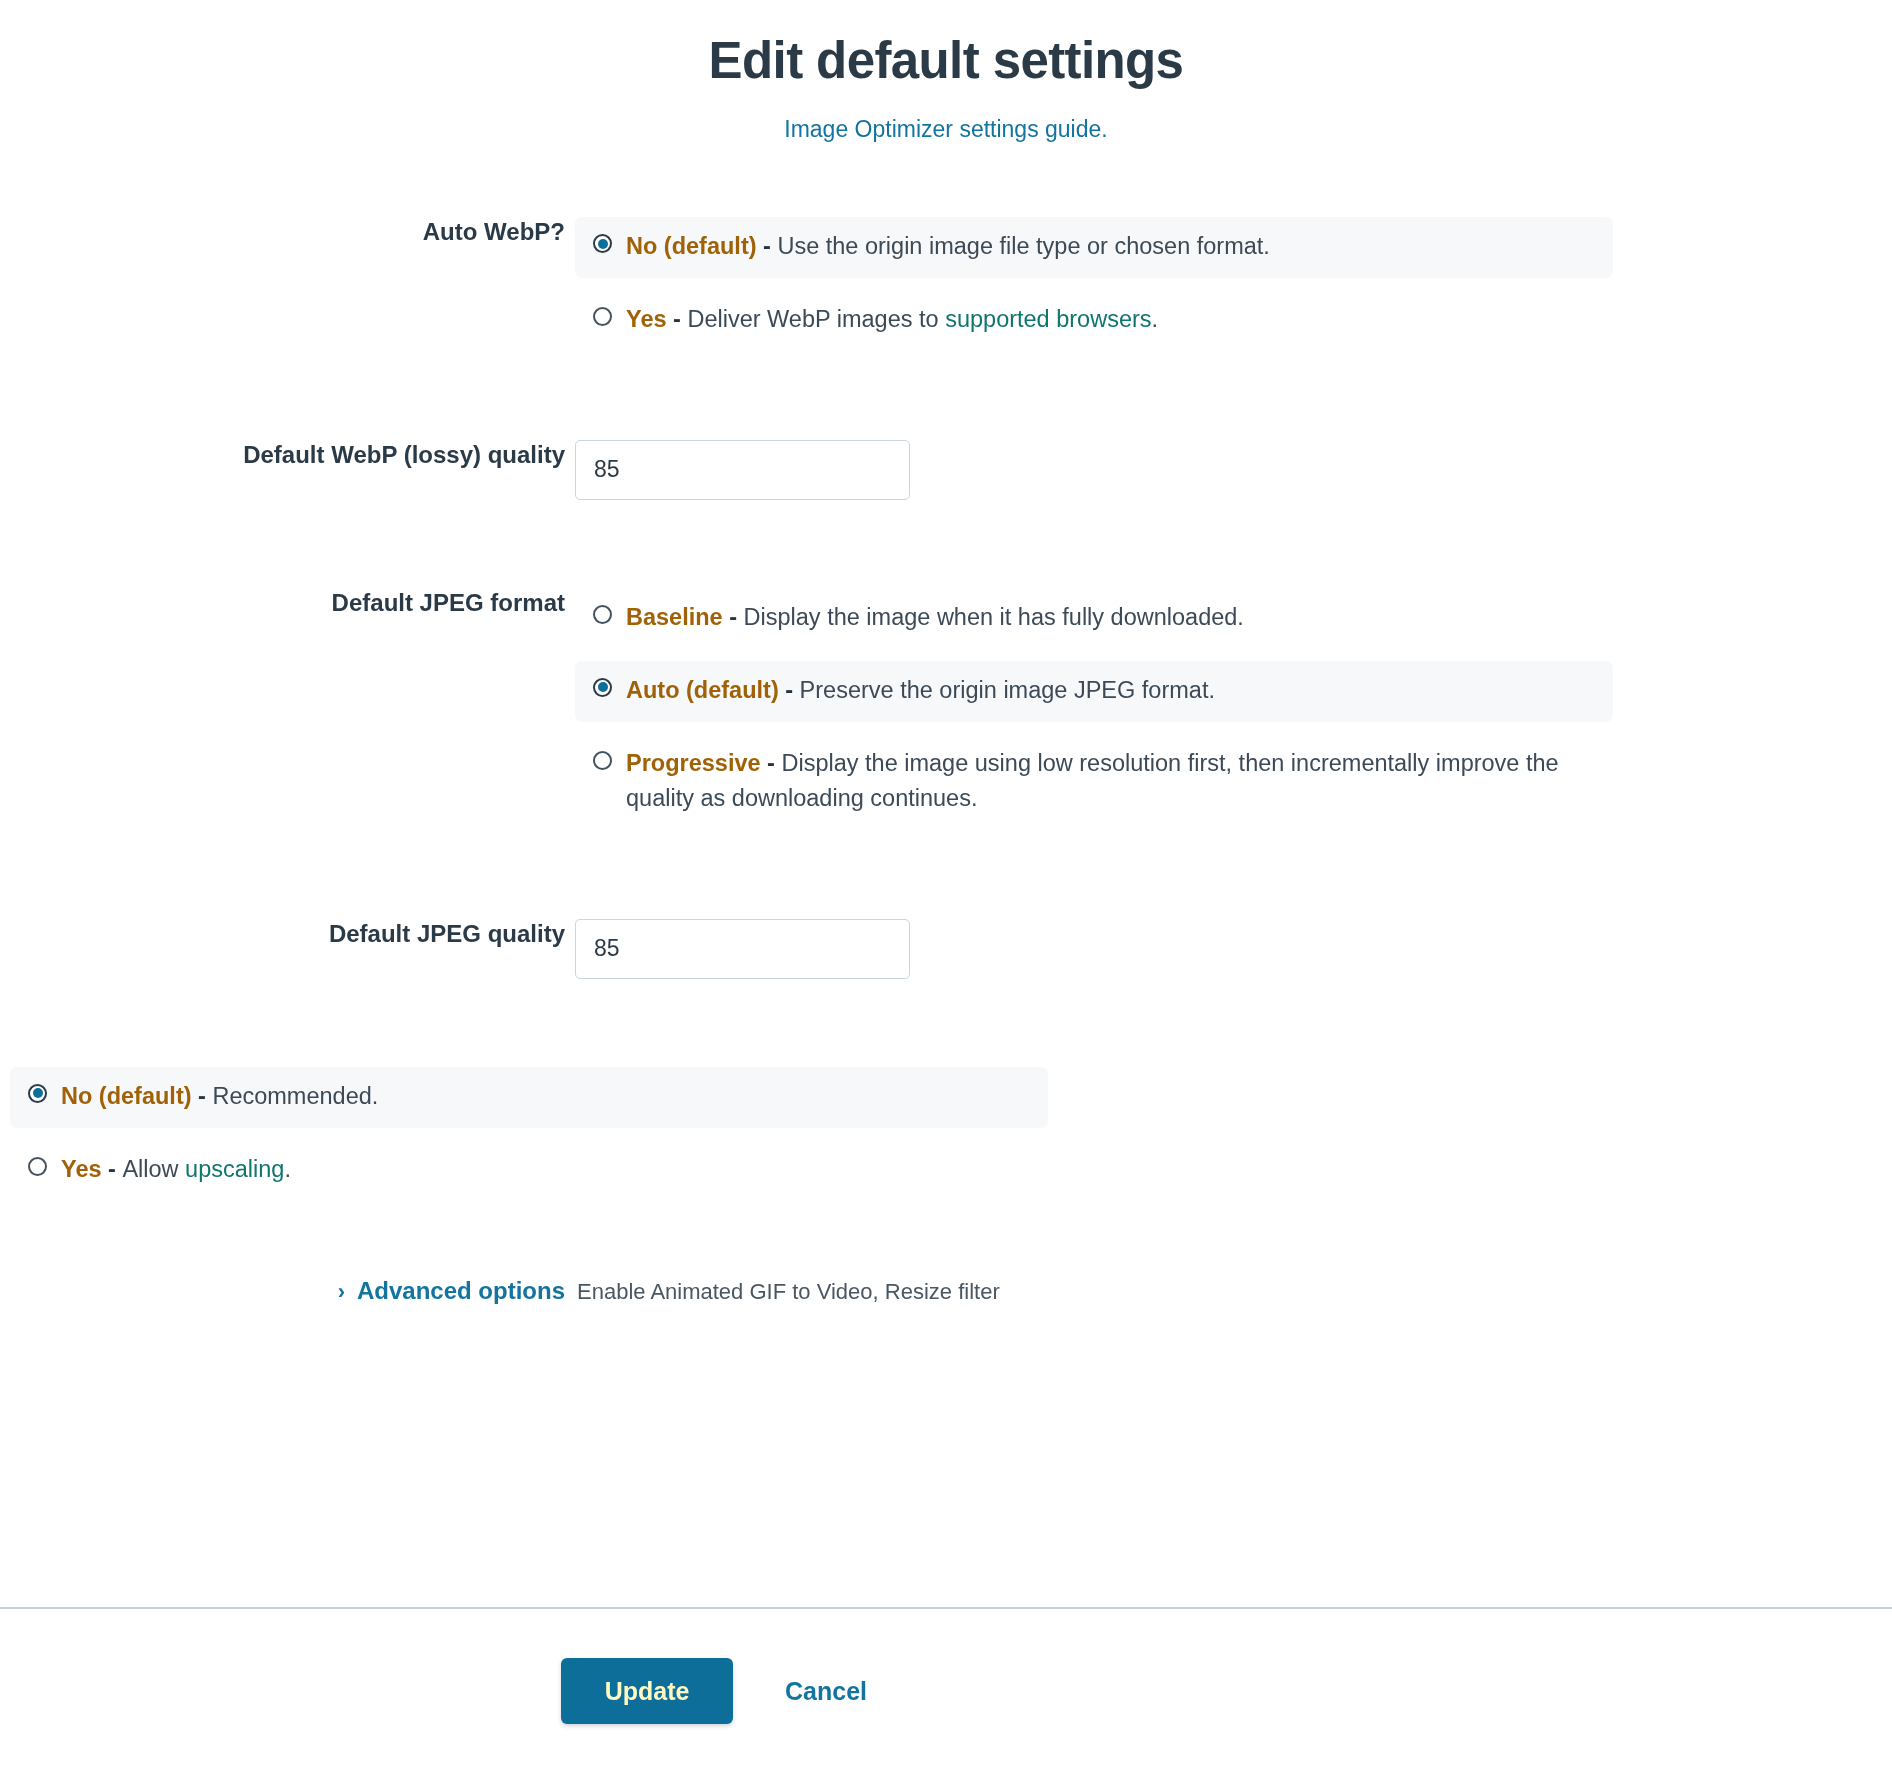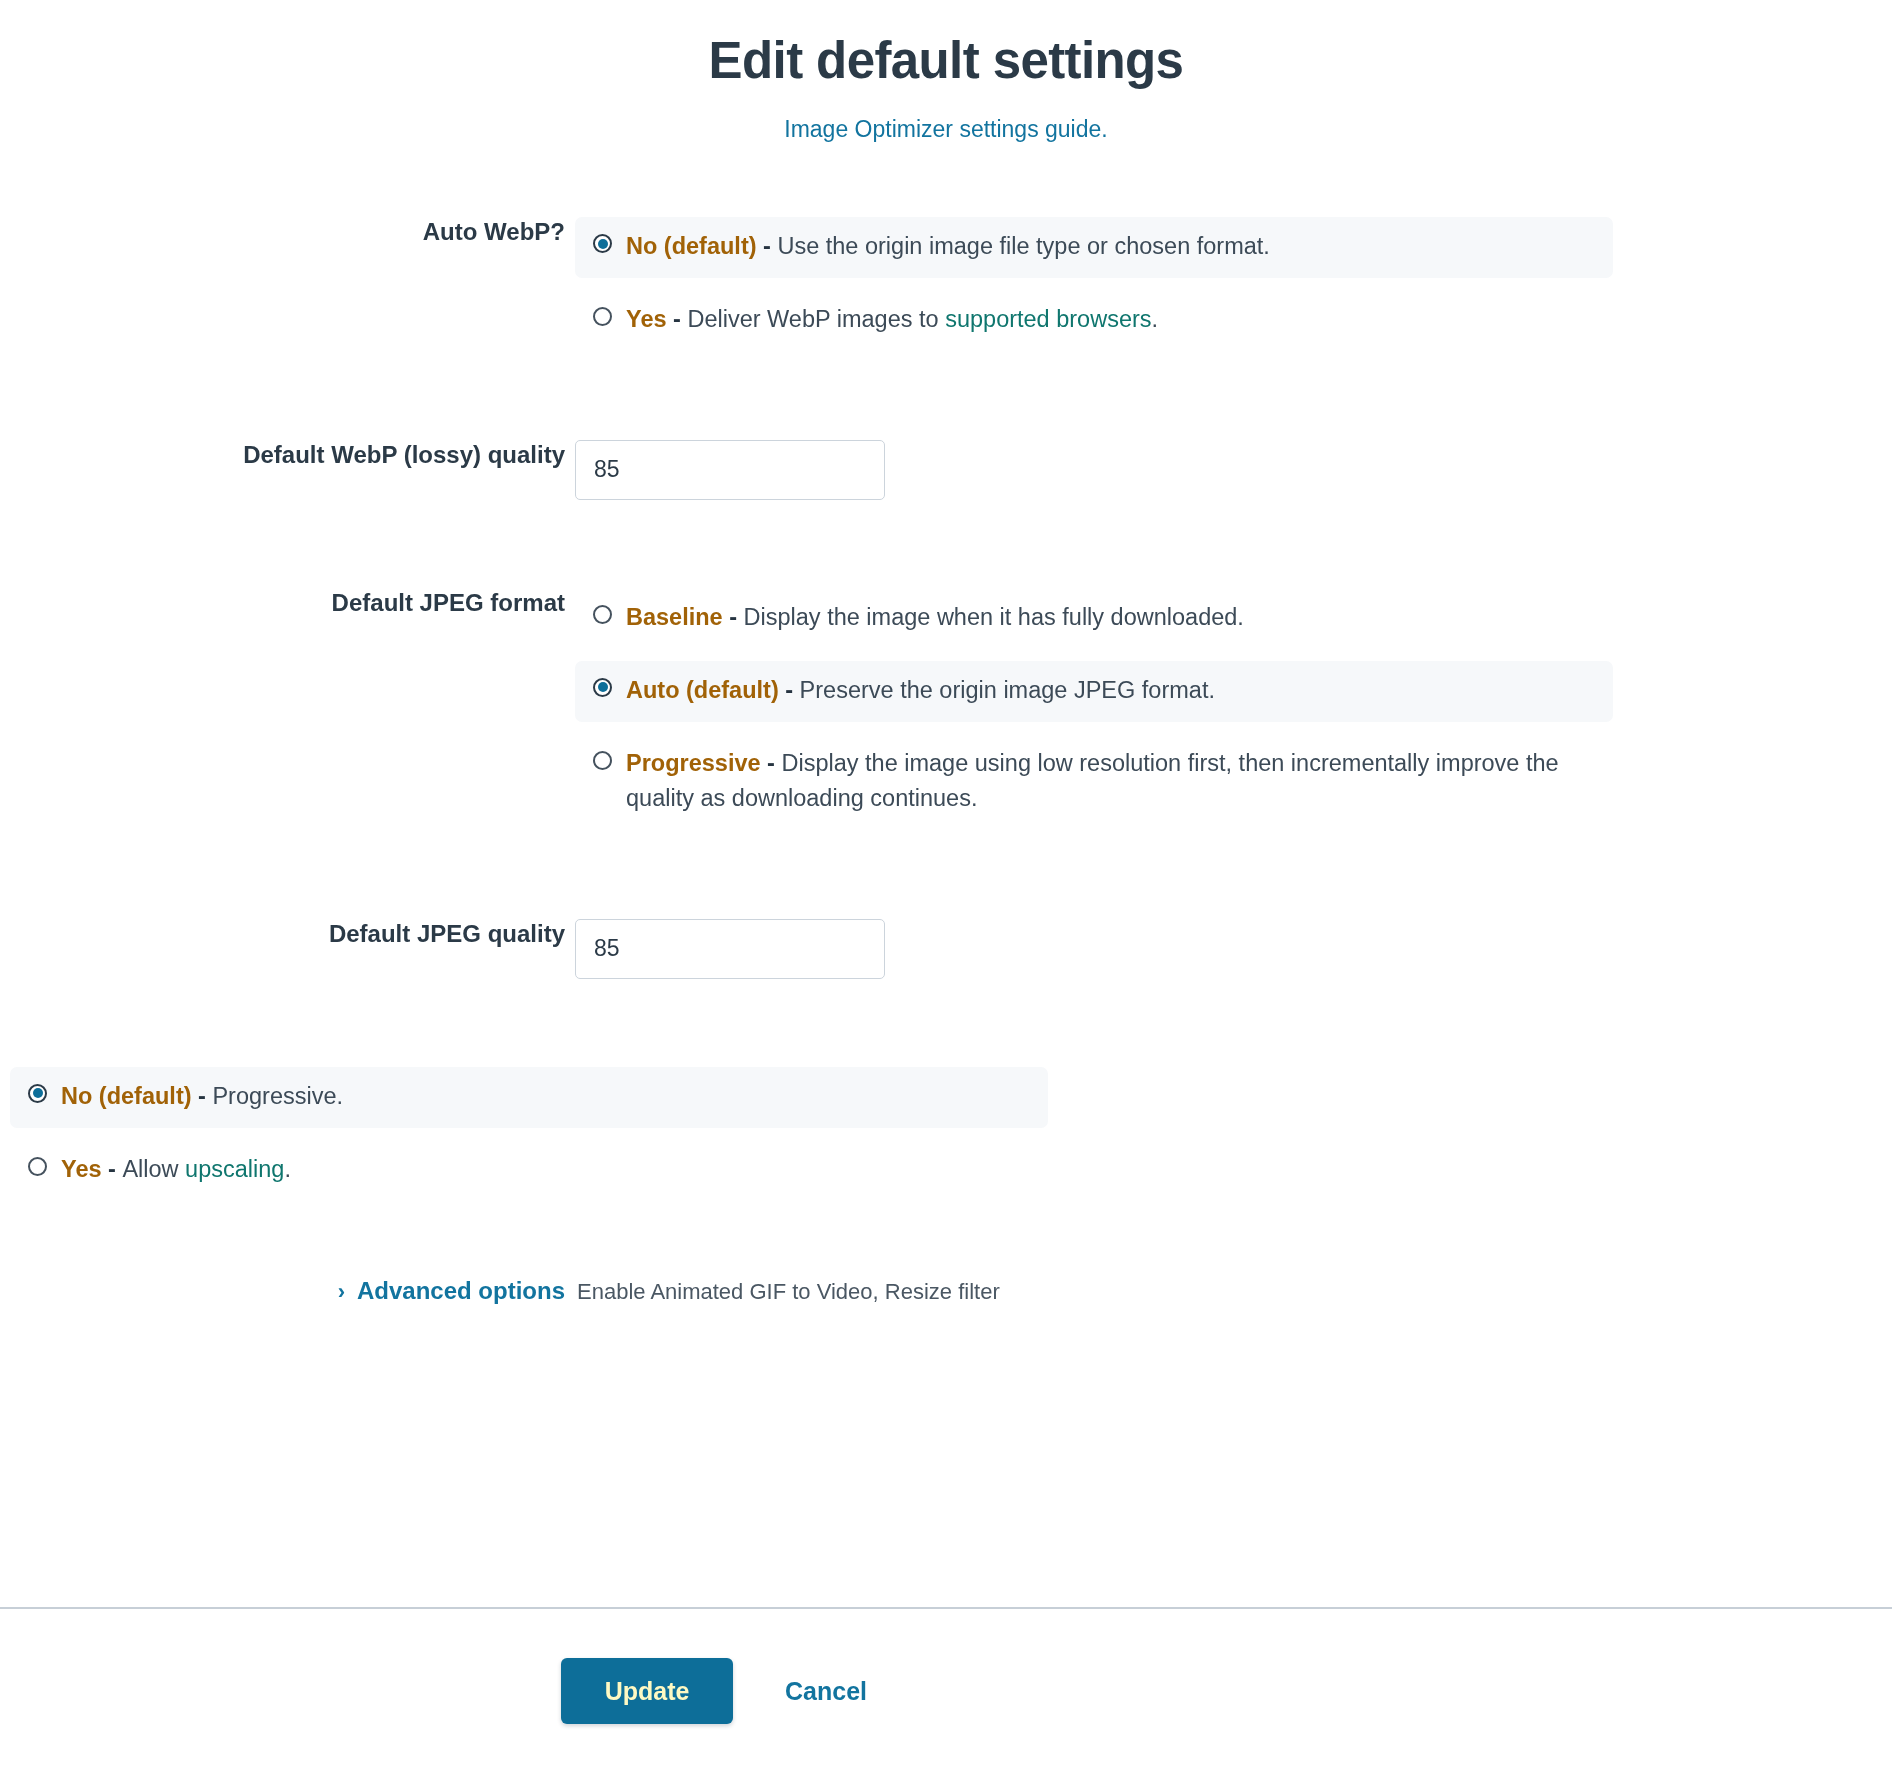--- a/index.html
+++ b/index.html
@@ -126,21 +126,21 @@
     font-weight: bold;
   }
   .inline-link {
     color: #0f766e;
     cursor: pointer;
     margin-top: 24px;
   }
 
   
   .text-input {
-    width: 310px;
+    width: 335px;
     height: 60px;
     box-sizing: border-box;
     border: 1px solid #ccd4dc;
     border-radius: 5px;
     background: #ffffff;
     font-family: "Liberation Sans", sans-serif;
     font-size: 23px;
     color: #2b3a47;
     padding: 0 18px;
     margin-left: 10px;
@@ -300,21 +300,21 @@
   </div>
 
   <div class="gap-lg"></div>
 
   <div class="field-row">
     <div class="field-control">
       <div class="option-list">
 
         <div class="option is-selected">
           <span class="radio checked"></span>
-          <span class="option-text"><b>No (default)</b><span class="dash"> - </span><span>Progressive.</span></span>
+          <span class="option-text"><b>No (default)</b><span class="dash"> - </span><span>Recommended.</span></span>
         </div>
 
         <div class="option">
           <span class="radio unchecked"></span>
           <span class="option-text"><b>Yes</b><span class="dash"> - </span><span>Allow </span><span class="inline-link">upscaling</span><span>.</span></span>
         </div>
 
       </div>
     </div>
   </div>

